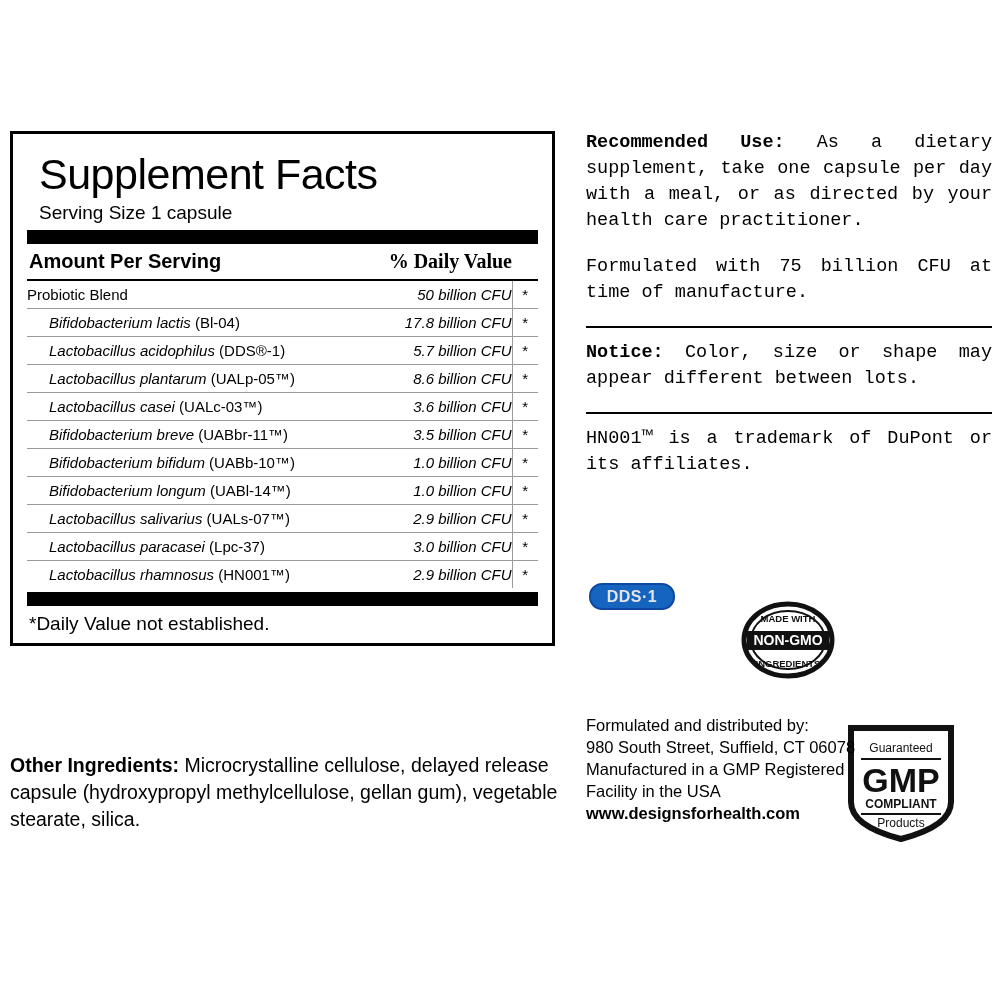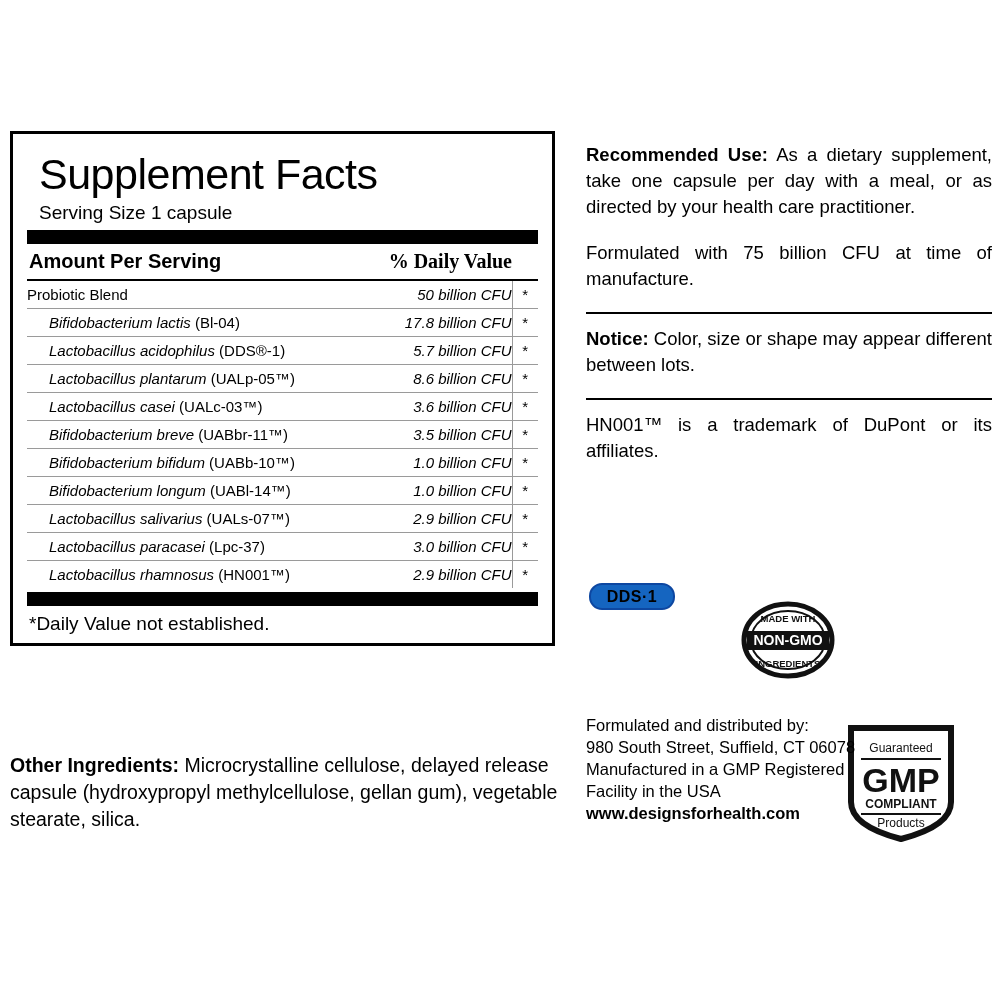--- a/index.html
+++ b/index.html
@@ -99,35 +99,35 @@
   #other-ing b { font-weight: bold; }
 
   
   #right-col {
     position: absolute;
     left: 586px; top: 130px;
     width: 406px;
     font-size: 18.5px;
     line-height: 26px;
   }
-  #right-col p { margin: 12px 0 20px 0; text-align: justify; }
+  #right-col p { margin: 0 0 20px 0; text-align: justify; font-family: Liberation Mono, monospace; }
   #right-col p.last { margin-bottom: 0; }
   .r-rule {
     height: 2px; background: #000;
     margin: 0 0 12px 0;
   }
 
   
   #dds-badge {
     position: absolute;
     left: 589px; top: 583px;
     width: 86px; height: 27px;
     background: #1565c0;
     border-radius: 13px;
-    color: #000000;
+    color: #e5e5e5;
     font-size: 16px;
     font-weight: bold;
     letter-spacing: 0.5px;
     display: flex;
     align-items: center;
     justify-content: center;
     border: 2px solid #0d47a1;
   }
   #nongmo-badge {
     position: absolute;

